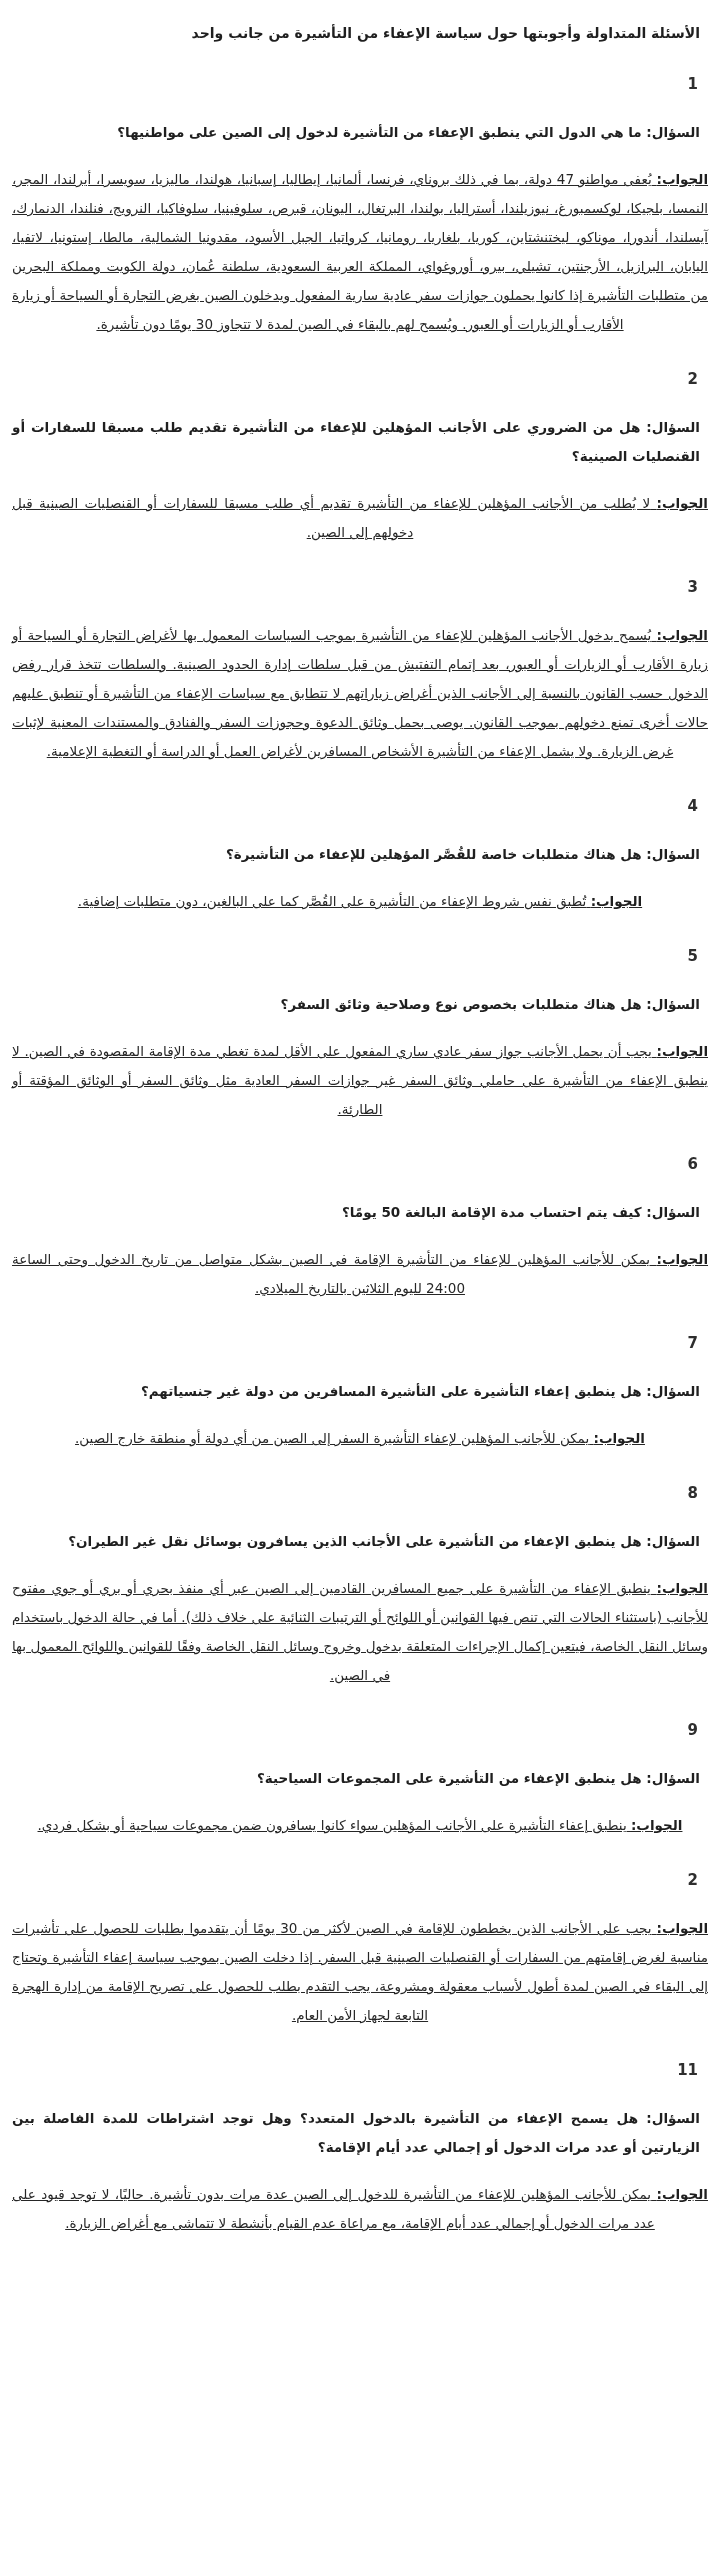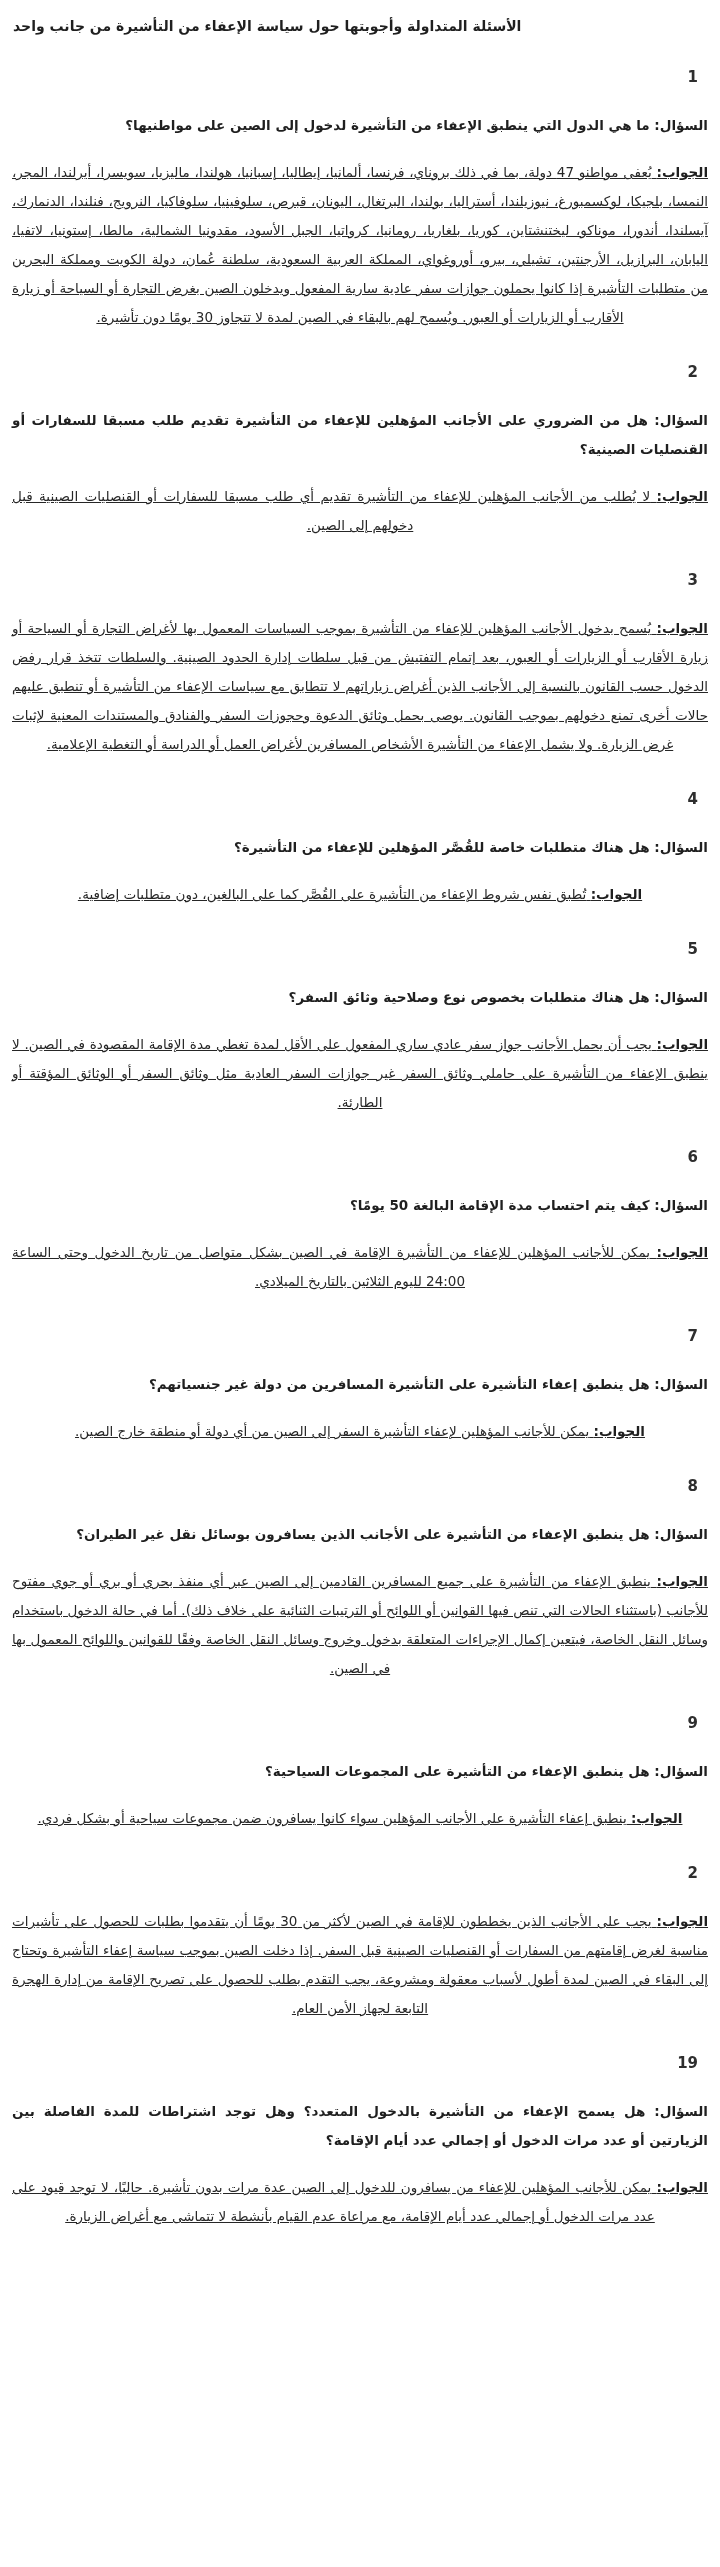--- a/index.html
+++ b/index.html
@@ -13,42 +13,42 @@
     font-family: "DejaVu Sans", sans-serif;
     color: #262626;
     direction: rtl;
   }
   .page {
     padding: 14px 12px 24px 12px;
   }
   .doc-title {
     font-size: 14px;
     font-weight: bold;
-    text-align: left;
+    text-align: right;
     line-height: 22px;
-    margin: 1px;
+    margin: 8px;
     color: #1f1f1f;
   }
   .section {
     margin: 0;
   }
   .sec-num {
     font-size: 15px;
     font-weight: bold;
     line-height: 20px;
     text-align: right;
     color: #2e2e2e;
     margin: 30px 10px 24px 0;
   }
   .question {
     font-size: 13.5px;
     font-weight: bold;
     line-height: 29px;
     text-align: justify;
-    margin: 0 0 18px 0;
+    margin: 0 8px 18px 0;
     color: #1f1f1f;
   }
   .answer {
     font-size: 13.5px;
     line-height: 29px;
     text-align: justify;
     text-align-last: center;
     margin: 0 0 10px 0;
     color: #262626;
     text-decoration: underline;
@@ -116,18 +116,18 @@
     <p class="question">السؤال: هل ينطبق الإعفاء من التأشيرة على المجموعات السياحية؟</p>
     <p class="answer"><b>الجواب:</b> <span>ينطبق إعفاء التأشيرة على الأجانب المؤهلين سواء كانوا يسافرون ضمن مجموعات سياحية أو بشكل فردي.</span></p>
   </div>
 
   <div class="section">
     <div class="sec-num">2</div>
     <p class="answer"><b>الجواب:</b> <span>يجب على الأجانب الذين يخططون للإقامة في الصين لأكثر من 30 يومًا أن يتقدموا بطلبات للحصول على تأشيرات مناسبة لغرض إقامتهم من السفارات أو القنصليات الصينية قبل السفر. إذا دخلت الصين بموجب سياسة إعفاء التأشيرة وتحتاج إلى البقاء في الصين لمدة أطول لأسباب معقولة ومشروعة، يجب التقدم بطلب للحصول على تصريح الإقامة من إدارة الهجرة التابعة لجهاز الأمن العام.</span></p>
   </div>
 
   <div class="section">
-    <div class="sec-num">19</div>
+    <div class="sec-num">11</div>
     <p class="question">السؤال: هل يسمح الإعفاء من التأشيرة بالدخول المتعدد؟ وهل توجد اشتراطات للمدة الفاصلة بين الزيارتين أو عدد مرات الدخول أو إجمالي عدد أيام الإقامة؟</p>
-    <p class="answer"><b>الجواب:</b> <span>يمكن للأجانب المؤهلين للإعفاء من يسافرون للدخول إلى الصين عدة مرات بدون تأشيرة. حاليًا، لا توجد قيود على عدد مرات الدخول أو إجمالي عدد أيام الإقامة، مع مراعاة عدم القيام بأنشطة لا تتماشى مع أغراض الزيارة.</span></p>
+    <p class="answer"><b>الجواب:</b> <span>يمكن للأجانب المؤهلين للإعفاء من التأشيرة للدخول إلى الصين عدة مرات بدون تأشيرة. حاليًا، لا توجد قيود على عدد مرات الدخول أو إجمالي عدد أيام الإقامة، مع مراعاة عدم القيام بأنشطة لا تتماشى مع أغراض الزيارة.</span></p>
   </div>
 
 </div>
 
 </body></html>

